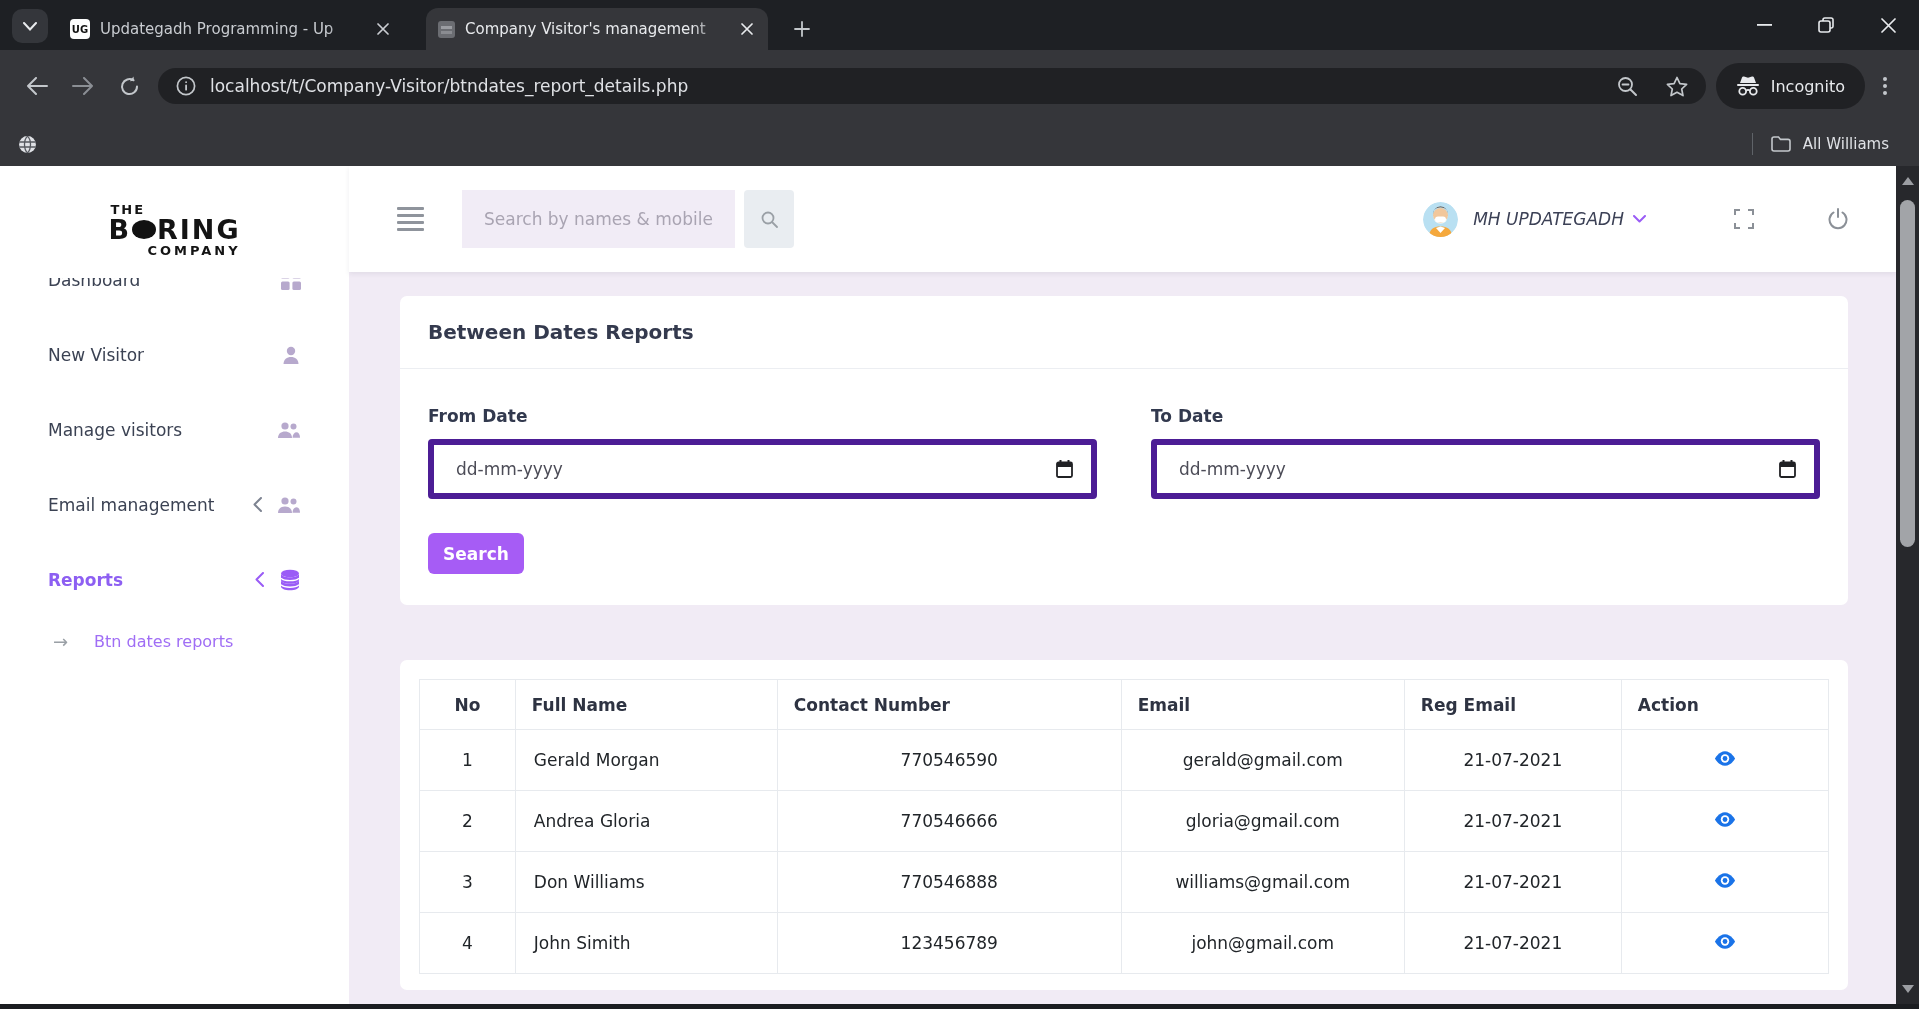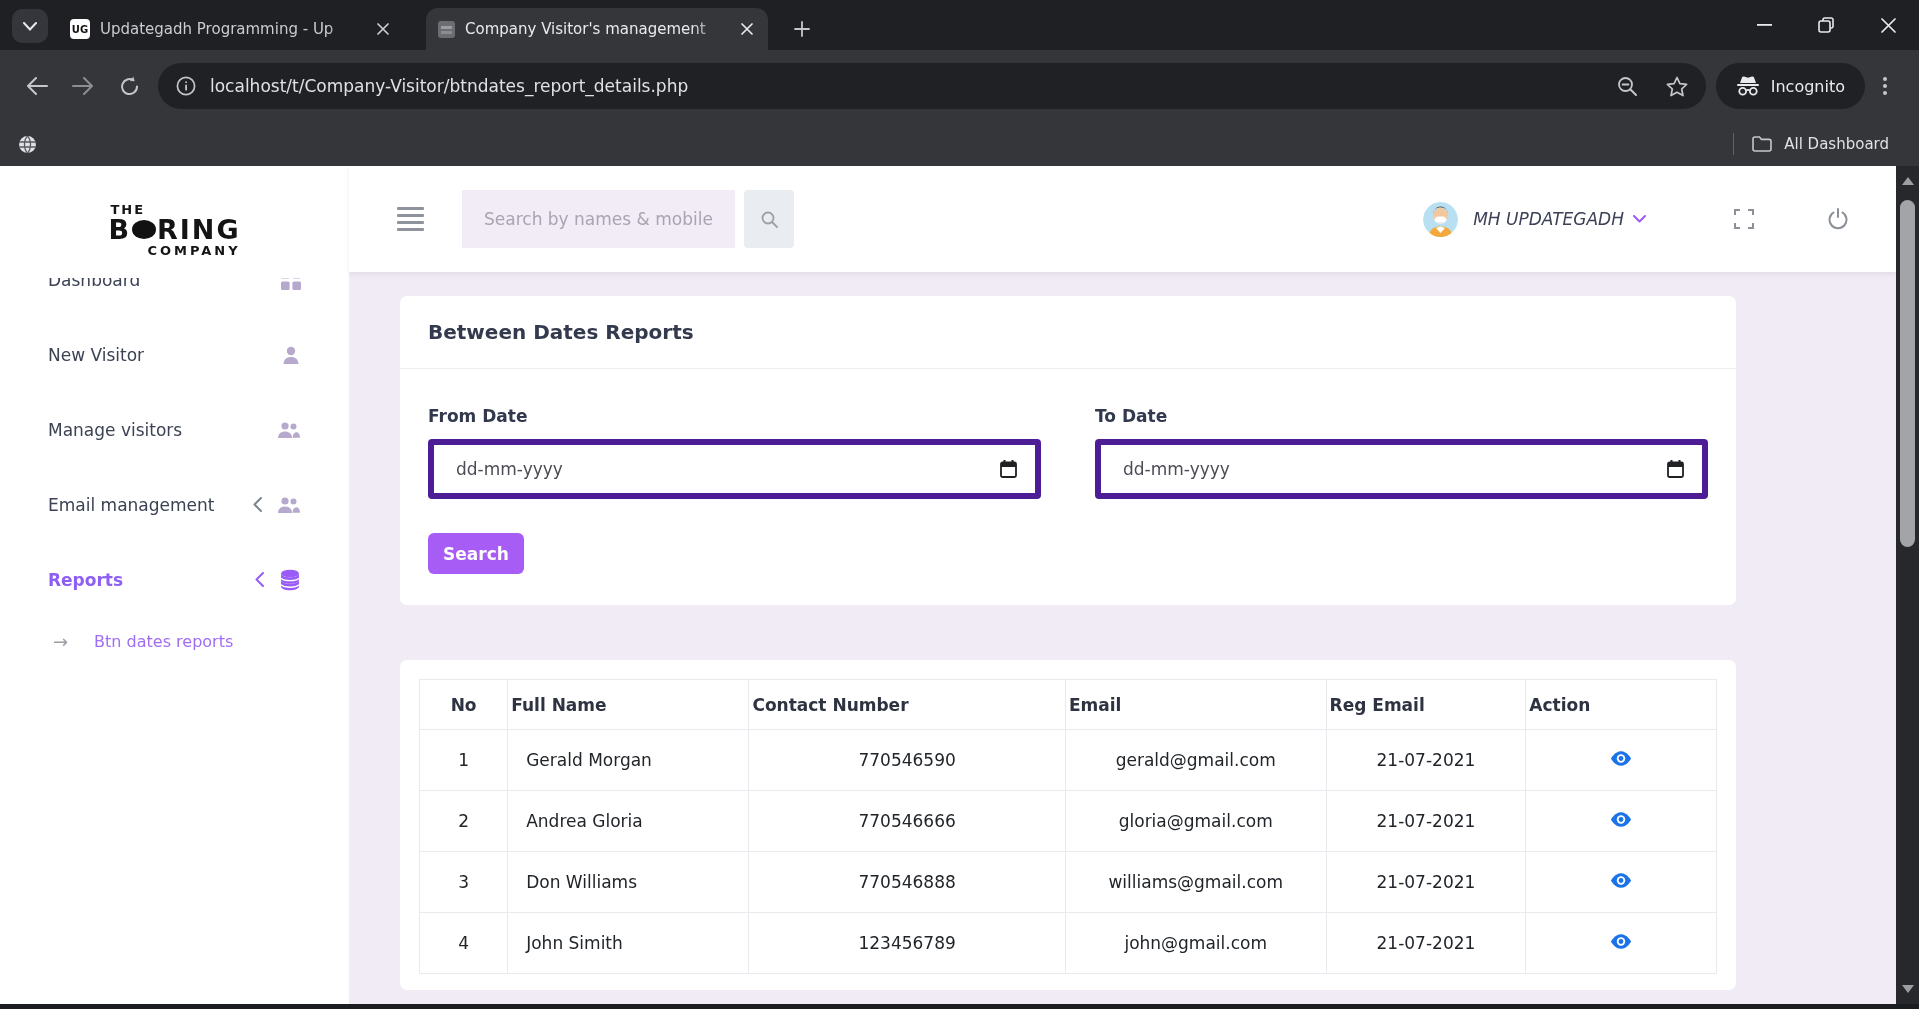--- a/index.html
+++ b/index.html
@@ -17,21 +17,21 @@
   .favicon-ug { width:20px; height:20px; border-radius:4px; background:#fdfdfd; color:#101010; font-weight:bold; font-size:10px; display:flex; align-items:center; justify-content:center; flex:0 0 auto; }
   .favicon-logo { width:17px; height:17px; border-radius:3px; background:#6b6d72; flex:0 0 auto; position:relative; }
   .favicon-logo::after { content:""; position:absolute; left:3px; right:3px; top:5px; height:3px; background:#9b9da2; box-shadow:0 5px 0 #8a8c91; }
   .tab-close { width:18px; height:18px; display:flex; align-items:center; justify-content:center; border-radius:50%; flex:0 0 auto; }
   .newtab-btn { position:absolute; left:788px; top:15px; width:28px; height:28px; display:flex; align-items:center; justify-content:center; }
   .win-controls { position:absolute; right:0; top:0; height:50px; display:flex; }
   .win-btn { width:62px; height:50px; display:flex; align-items:center; justify-content:center; }
 
   .toolbar { position:absolute; top:50px; left:0; right:0; height:72px; background:#35363a; display:flex; align-items:center; padding:0 14px; }
   .nav-btn { width:46px; height:46px; display:flex; align-items:center; justify-content:center; color:#c3c7cb; font-size:23px; }
-  .omnibox { flex:1; height:46px; margin:0 10px 0 6px; background:#202124; border-radius:23px; display:flex; align-items:center; padding:0 18px; }
+  .omnibox { flex:1; height:36px; margin:0 10px 0 6px; background:#202124; border-radius:23px; display:flex; align-items:center; padding:0 18px; }
   .omnibox-url { color:#dfe1e5; font-size:17px; margin-left:14px; white-space:nowrap; }
   .omni-spacer { flex:1; }
   .incog-chip { height:46px; background:#202124; border-radius:23px; display:flex; align-items:center; gap:11px; padding:0 20px; color:#e8eaed; font-size:16px; }
   .menu-dots { width:40px; height:46px; display:flex; align-items:center; justify-content:center; }
 
   .bookmarksbar { position:absolute; top:122px; left:0; right:0; height:44px; background:#35363a; display:flex; align-items:center; padding:0 18px; }
   .bm-right { margin-left:auto; display:flex; align-items:center; gap:12px; color:#dfe1e5; font-size:15px; padding-right:12px; }
   .bm-divider { width:1px; height:22px; background:#5f6368; margin-right:6px; }
 
   
@@ -70,35 +70,35 @@
   .search-btn { width:50px; height:58px; background:#e9edf1; border:none; border-radius:4px; margin-left:9px; display:flex; align-items:center; justify-content:center; cursor:pointer; }
   .top-right { margin-left:auto; display:flex; align-items:center;font-style:italic; }
   .avatar { width:35px; height:35px; border-radius:50%; overflow:hidden; flex:0 0 auto; }
   .user-name { margin-left:15px; font-size:17px; color:#3c4156; }
   .user-caret { margin-left:9px; display:flex; }
   .icon-btn { display:flex; align-items:center; justify-content:center; }
   .fs-btn { margin-left:88px; } .pw-btn { margin-left:74px; }
 
   
   .main { position:absolute; left:349px; right:23px; top:106px; bottom:0; background:#f1ebf5; }
-  .card { position:absolute; left:51px; width:1336px; background:#fff; border-radius:7px; }
+  .card { position:absolute; left:51px; width:1448px; background:#fff; border-radius:7px; }
   .card-filter { top:24px; height:309px; }
   .card-hd { height:73px; display:flex; align-items:center; padding:0 28px; border-bottom:1px solid #eceef2; font-size:20px; font-weight:bold; color:#343a4e; }
   .card-bd { padding:37px 28px 0 28px; }
   .form-grid { display:flex; gap:54px; }
   .form-col { width:670px; }
   .form-label { font-size:17px; font-weight:600; color:#32394e; margin-bottom:13px; }
   .date-field { height:60px; border:6px solid #4c1d95; border-radius:4px; display:flex; align-items:center; padding:0 18px 0 22px; cursor:text; }
   .date-ph { font-size:17px; color:#4c4c57; flex:1; }
   .btn-search { margin-top:34px; width:96px; height:41px; background:#a65cf5; color:#fff; border:none; border-radius:6px; font-size:17px; font-weight:bold; font-family:inherit; cursor:pointer; }
 
   .card-table { top:388px; height:330px; padding:19px; }
   table { width:100%; border-collapse:collapse; table-layout:fixed; }
   th, td { border:1px solid #e7eaee; font-size:17px; }
-  th { height:50px; font-weight:bold; color:#2e3342; text-align:left; padding-left:3px; }
+  th { height:50px; font-weight:bold; color:#2e3342; text-align:left; padding-left:16px; }
   td { height:61px; color:#212529; text-align:center; }
   th.c-no, td.c-no { text-align:center; padding-left:0; }
   td.c-name { text-align:left; padding-left:18px; }
   .eye-btn { background:none; border:none; cursor:pointer; display:inline-flex; align-items:center; }
 
   .bottom-strip { position:absolute; left:0; right:0; bottom:0; height:5px; background:#1b1d21; }
   svg { display:block; }
 </style>
 </head>
 <body>
@@ -219,21 +219,21 @@
       <svg width="19" height="19" viewBox="0 0 19 19">
           <circle cx="9.5" cy="9.5" r="8.4" fill="#dfe1e5"></circle>
           <path d="M9.5 1.1 C5.5 5 5.5 14 9.5 17.9 M9.5 1.1 C13.5 5 13.5 14 9.5 17.9 M1.4 7 H17.6 M1.4 12 H17.6" fill="none" stroke="#55585e" stroke-width="1.3"></path>
         </svg>
     </div>
     <div class="bm-right">
       <div class="bm-divider"></div>
       <svg width="20" height="16" viewBox="0 0 20 16">
           <path d="M1 3 A2 2 0 0 1 3 1 H7.5 L9.5 3.4 H17 A2 2 0 0 1 19 5.4 V13 A2 2 0 0 1 17 15 H3 A2 2 0 0 1 1 13 Z" fill="none" stroke="#c3c7cb" stroke-width="1.6"></path>
         </svg>
-      <span>All Dashboard</span>
+      <span>All Williams</span>
     </div>
   </div>
 
   <div class="page">
 
     <div class="sidebar">
       <div class="menu">
         <div class="menu-item">
           <span>Dashboard</span>
             <span class="grow"></span>

